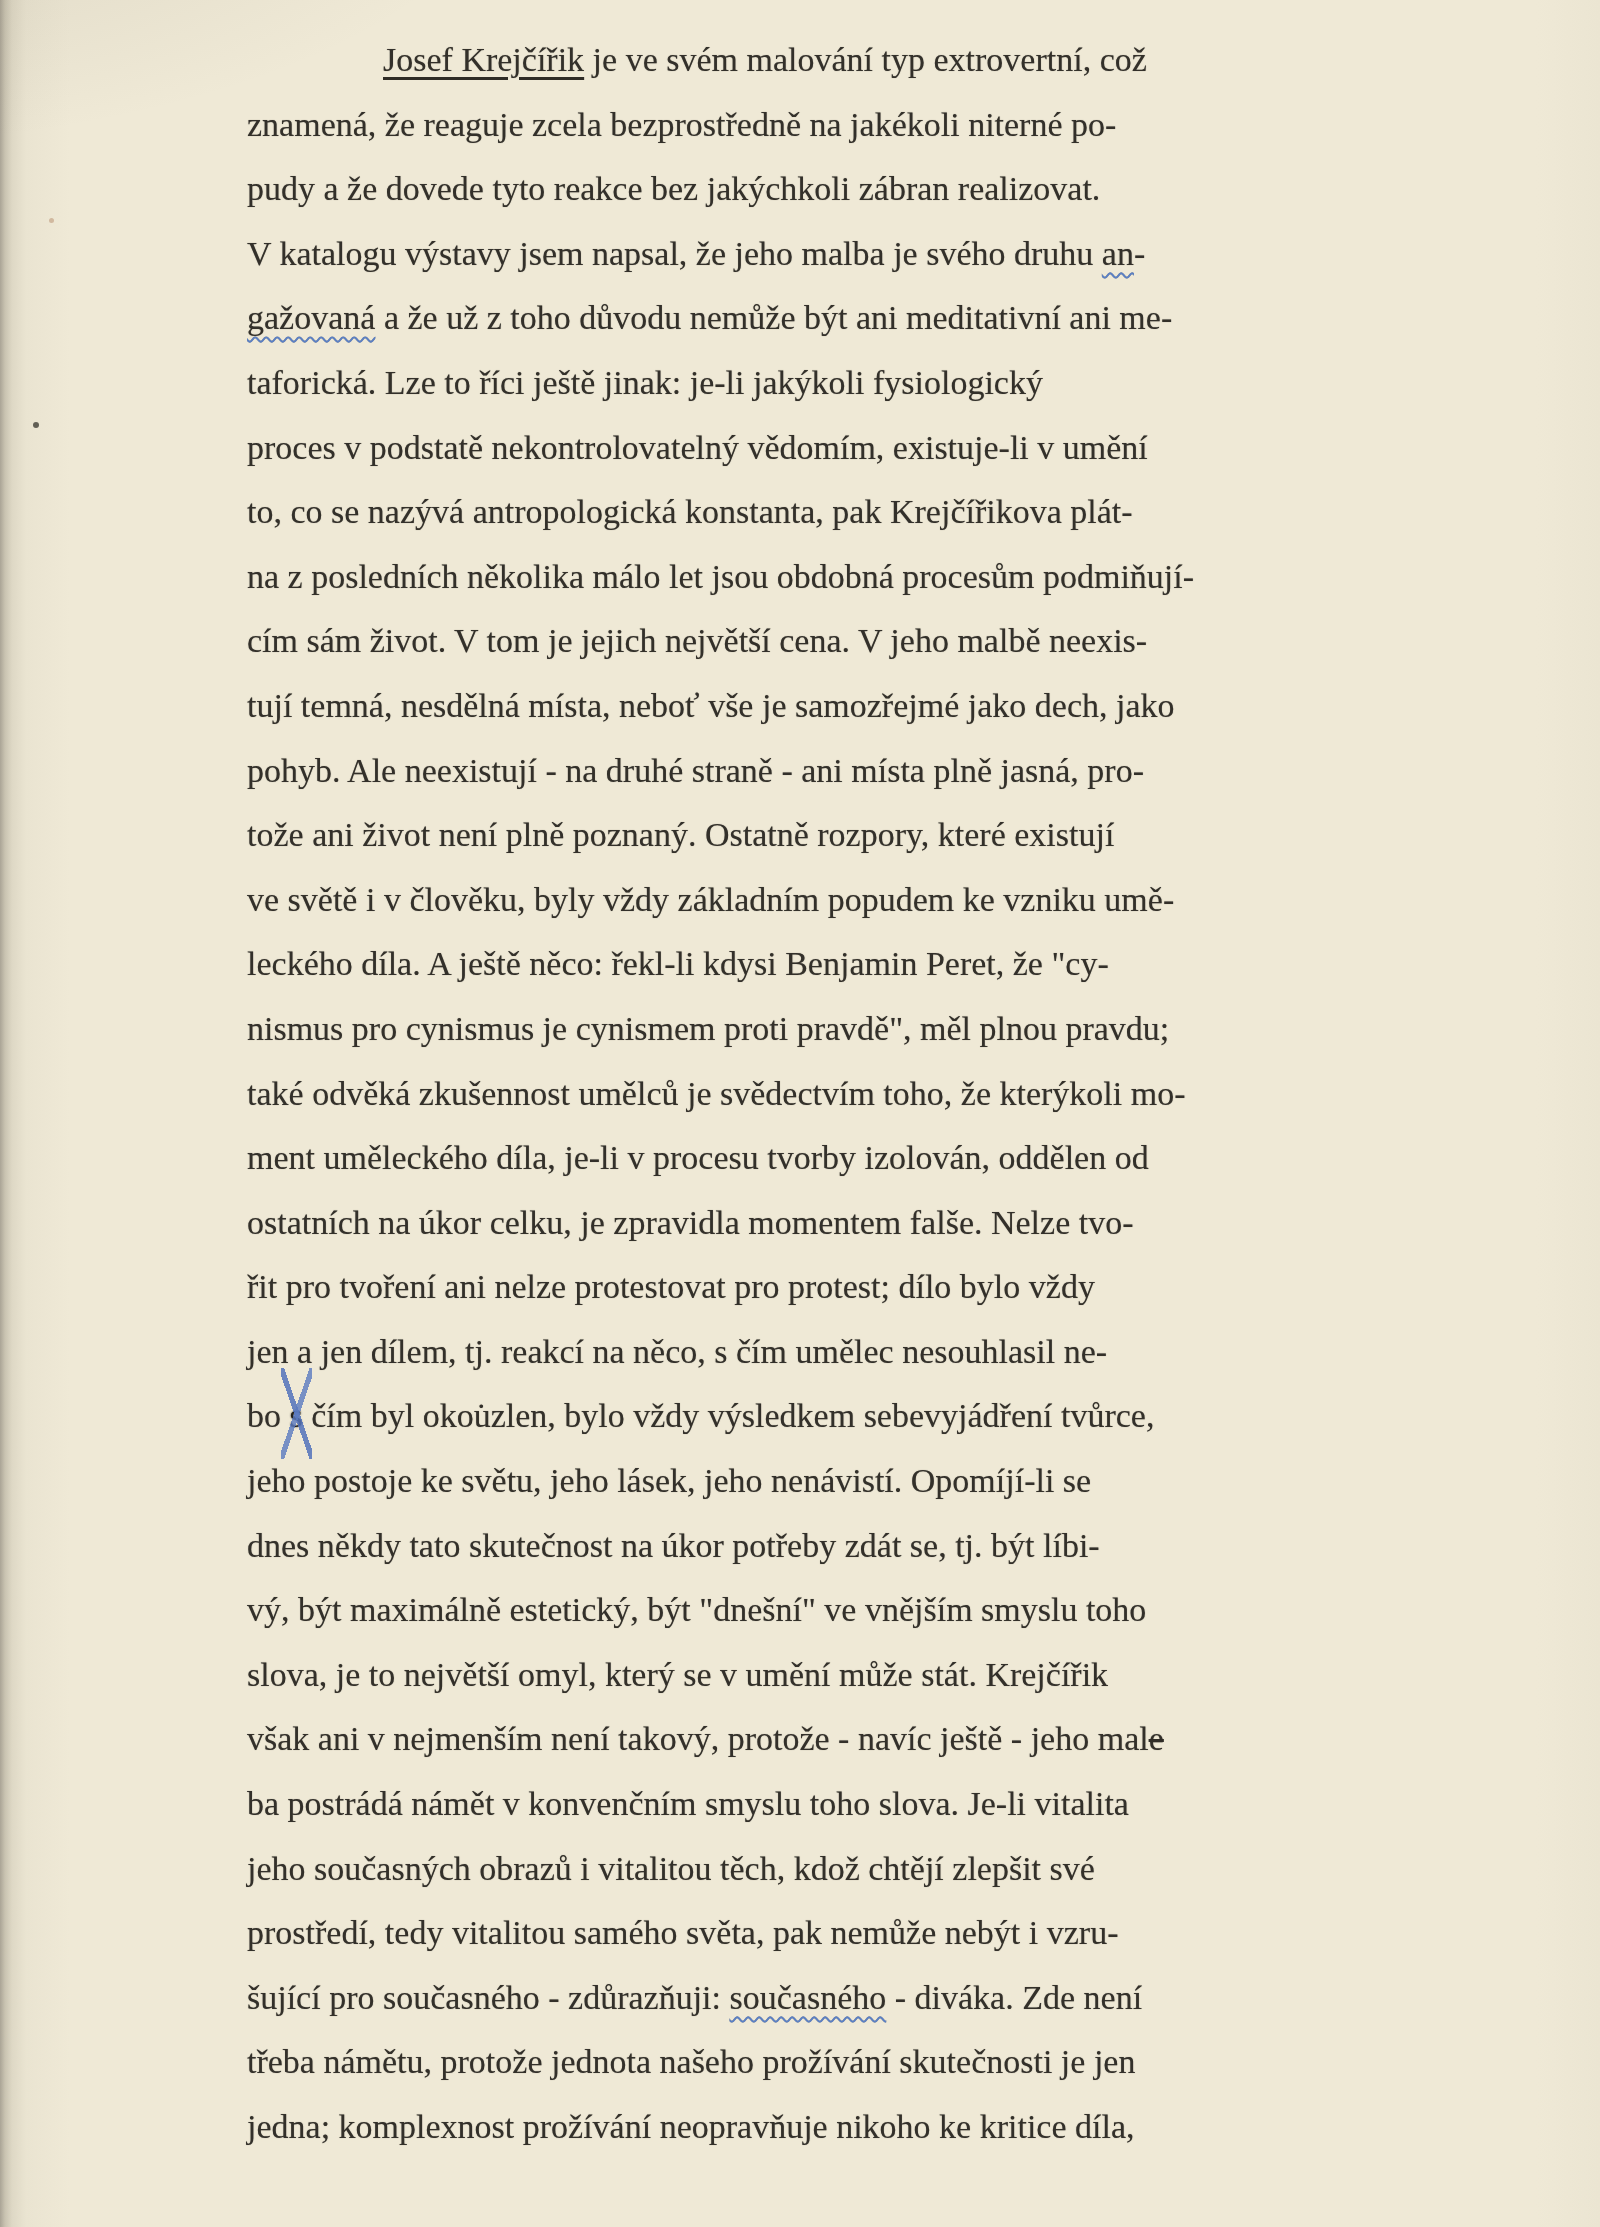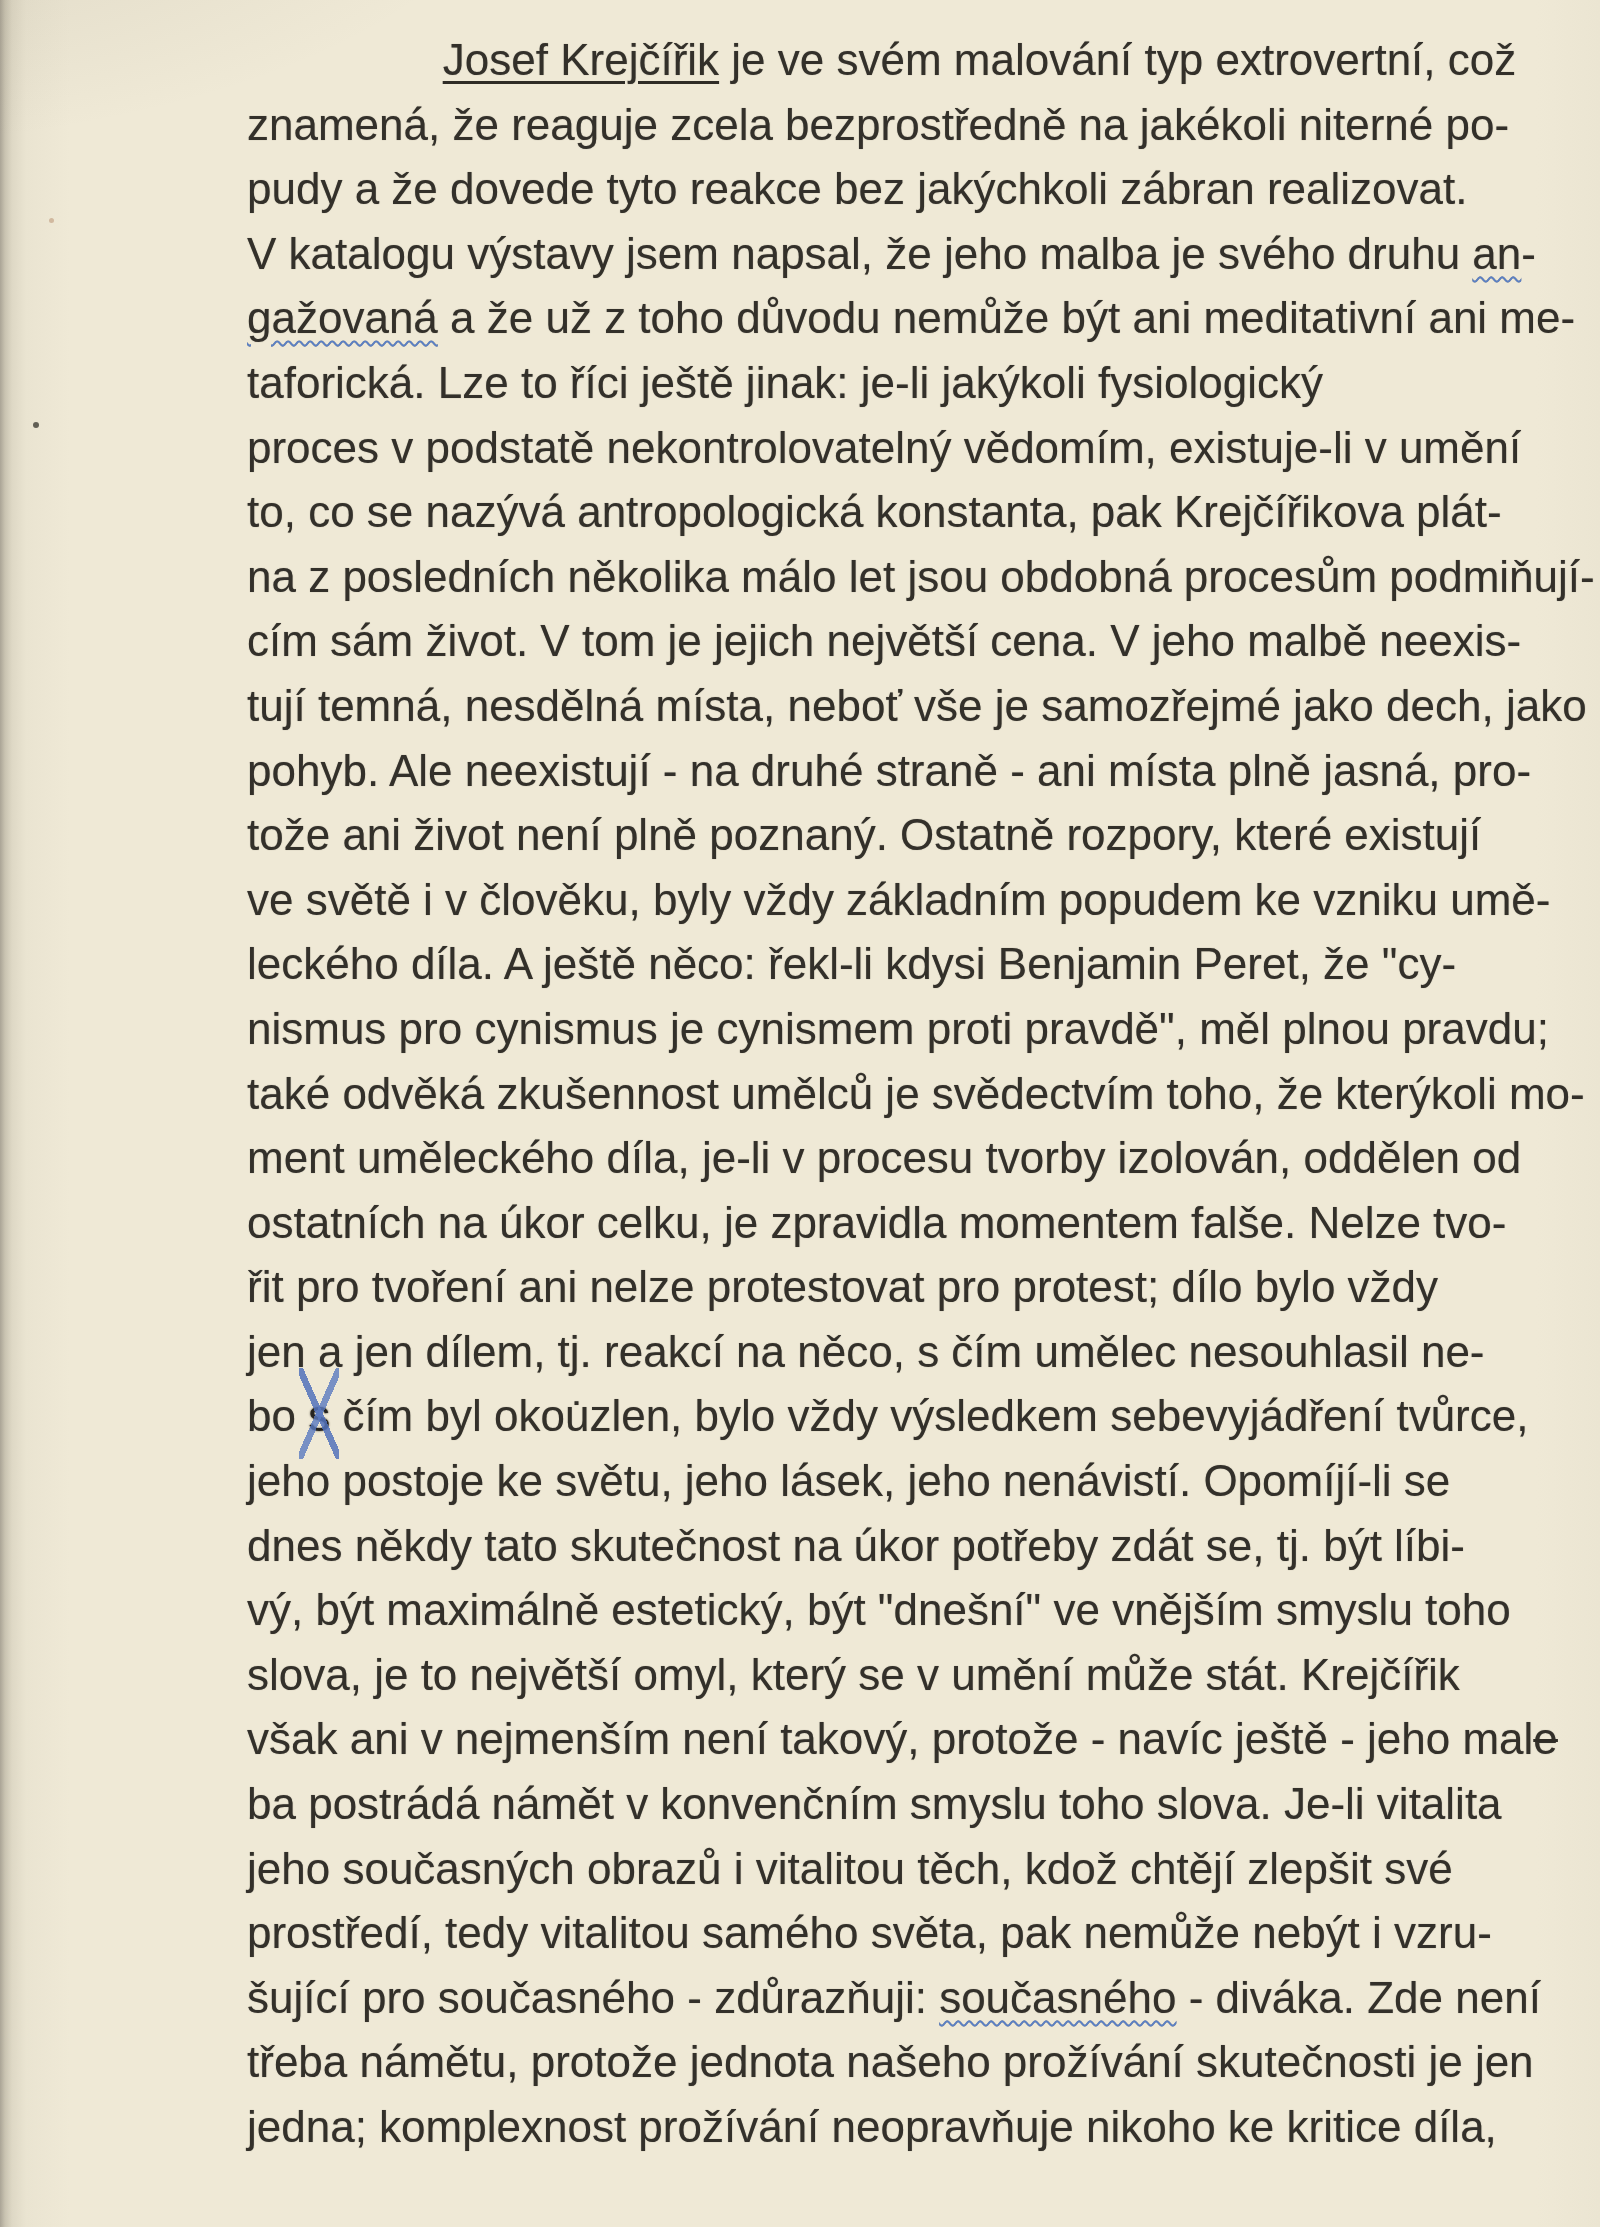--- a/index.html
+++ b/index.html
@@ -16,22 +16,22 @@
     background:
       radial-gradient(1200px 500px at -200px -150px, rgba(120,112,92,0.18), rgba(120,112,92,0) 60%),
       linear-gradient(90deg, #aaa496 0px, #c9c3b1 5px, #ded8c5 12px, #eae4d1 26px, #efe9d6 70px, #efe9d6 96%, #ebe5d2 100%),
       linear-gradient(180deg, #ece6d3 0%, #efe9d6 8%, #eee8d5 100%);
   }
   .text-block {
     position: absolute;
     left: 247px;
     top: 28px;
     right: 0;
-    font-family: Liberation Sans, sans-serif;
-    font-size: 44px;
+    font-family: Liberation Serif, serif;
+    font-size: 34px;
     line-height: 64.6px;
     color: #33302a;
     white-space: pre;
     text-shadow: 0 0 1px rgba(51,48,42,0.45);
   }
   .line { height: 64.6px; }
   .u-solid {
     text-decoration: underline;
     text-decoration-thickness: 2.5px;
     text-decoration-color: #2f2c26;

